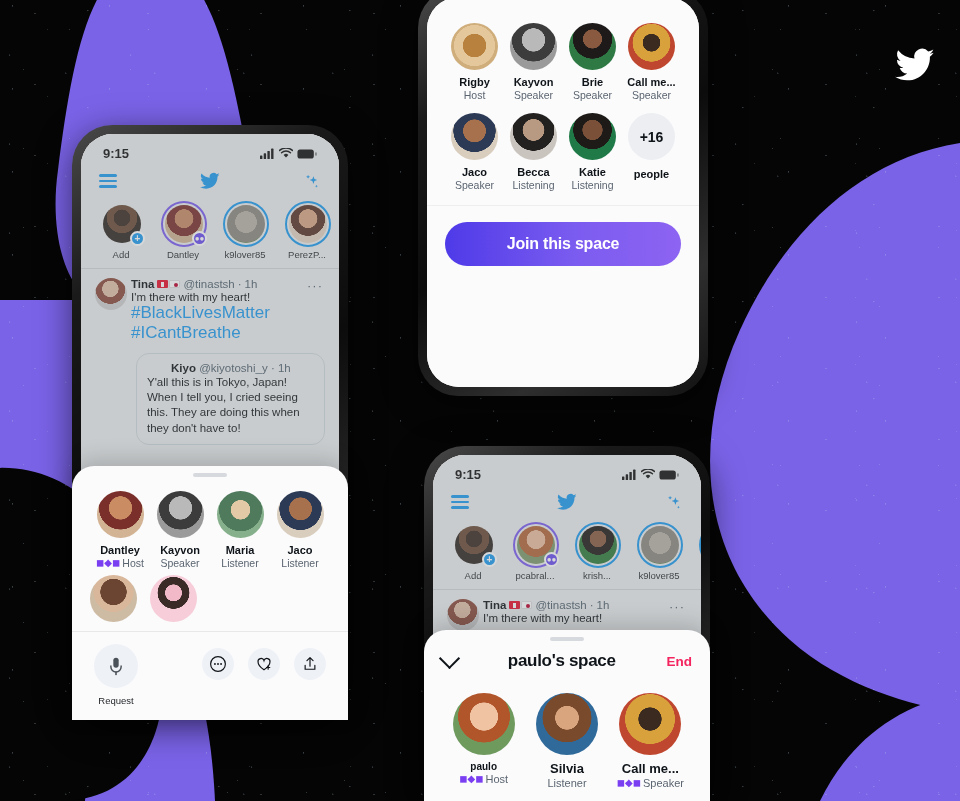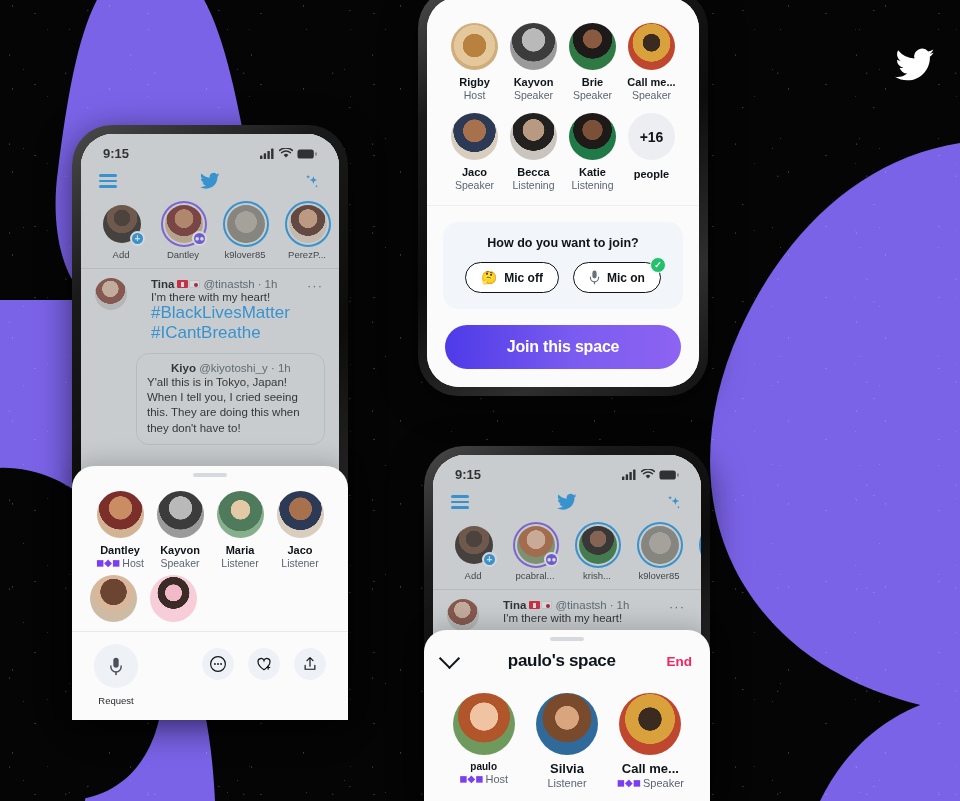--- a/index.html
+++ b/index.html
@@ -93,21 +93,21 @@
     background:#1d9bf0; border:2px solid #fff;
     color:#fff; font-size:10px; line-height:11px; text-align:center; font-weight:700;
   }
   .badge-dot.purple { background:#6b4df0; font-size:8px; }
   .story .name {
     margin-top:4px; font-size:9.5px; color:#2a2f34;
     white-space:nowrap; overflow:hidden; text-overflow:ellipsis;
   }
   .feed-sep { height:1px; background:#d2d6da; margin: 2px 0 0 0; }
 
-  .tweet { display:flex; gap:24px; padding: 9px 16px 4px 14px; }
+  .tweet { display:flex; gap:4px; padding: 9px 16px 4px 14px; }
   .tweet .t-av { width:32px;height:32px;border-radius:50%;flex:0 0 auto;background-size:cover;background-position:center; }
   .tweet .t-body { flex:1; min-width:0; }
   .t-head { display:flex; align-items:baseline; gap:3px; font-size:11.5px; }
   .t-name { font-weight:700; color:#0f1419; }
   .t-handle { color:#536471; }
   .t-text { font-size:11.5px; color:#0f1419; margin-top:1px; }
   .t-tags { font-size:17px; color:#1d9bf0; }
   .t-dots { color:#536471; font-size:13px; letter-spacing:1px; align-self:flex-start; }
   .flagpair { display:inline-flex; gap:1px; }
   .flag { width:11px; height:8px; border-radius:1px; display:inline-block; }
@@ -291,38 +291,20 @@
               </div>
             </div>
             <div class="person">
               <div class="plus-circle">+16</div>
               <div class="pname" style="margin-top:8px;">people</div>
             </div>
           </div>
 
         <div style="height:1px;background:#eceef0;margin:2px 0 0 0;"></div>
 
-        <div class="join-card">
-          <div class="join-q">How do you want to join?</div>
-          <div class="join-opts">
-            <div class="opt">
-              <span style="font-size:13px;">🤔</span>
-              <span>Mic off</span>
-            </div>
-            <div class="opt">
-              <svg width="11" height="15" viewBox="0 0 12 17">
-                <rect x="3.6" y="0.6" width="4.8" height="9" rx="2.4" fill="#6b7178"></rect>
-                <path d="M1.4 7.6v1.2a4.6 4.6 0 0 0 9.2 0V7.6" stroke="#6b7178" stroke-width="1.3" fill="none"></path>
-                <rect x="5.3" y="13.2" width="1.4" height="3" fill="#6b7178"></rect>
-              </svg>
-              <span>Mic on</span>
-              <span class="check">✓</span>
-            </div>
-          </div>
-        </div>
 
         <div class="join-btn">Join this space</div>
       </div>
     </div>
   </div>
 
   <div class="phone" id="left-phone" style="left:72px; top:125px; width:276px; height:595px;">
     <div class="screen">
       <div class="feed">
         <div class="feed-inner">

